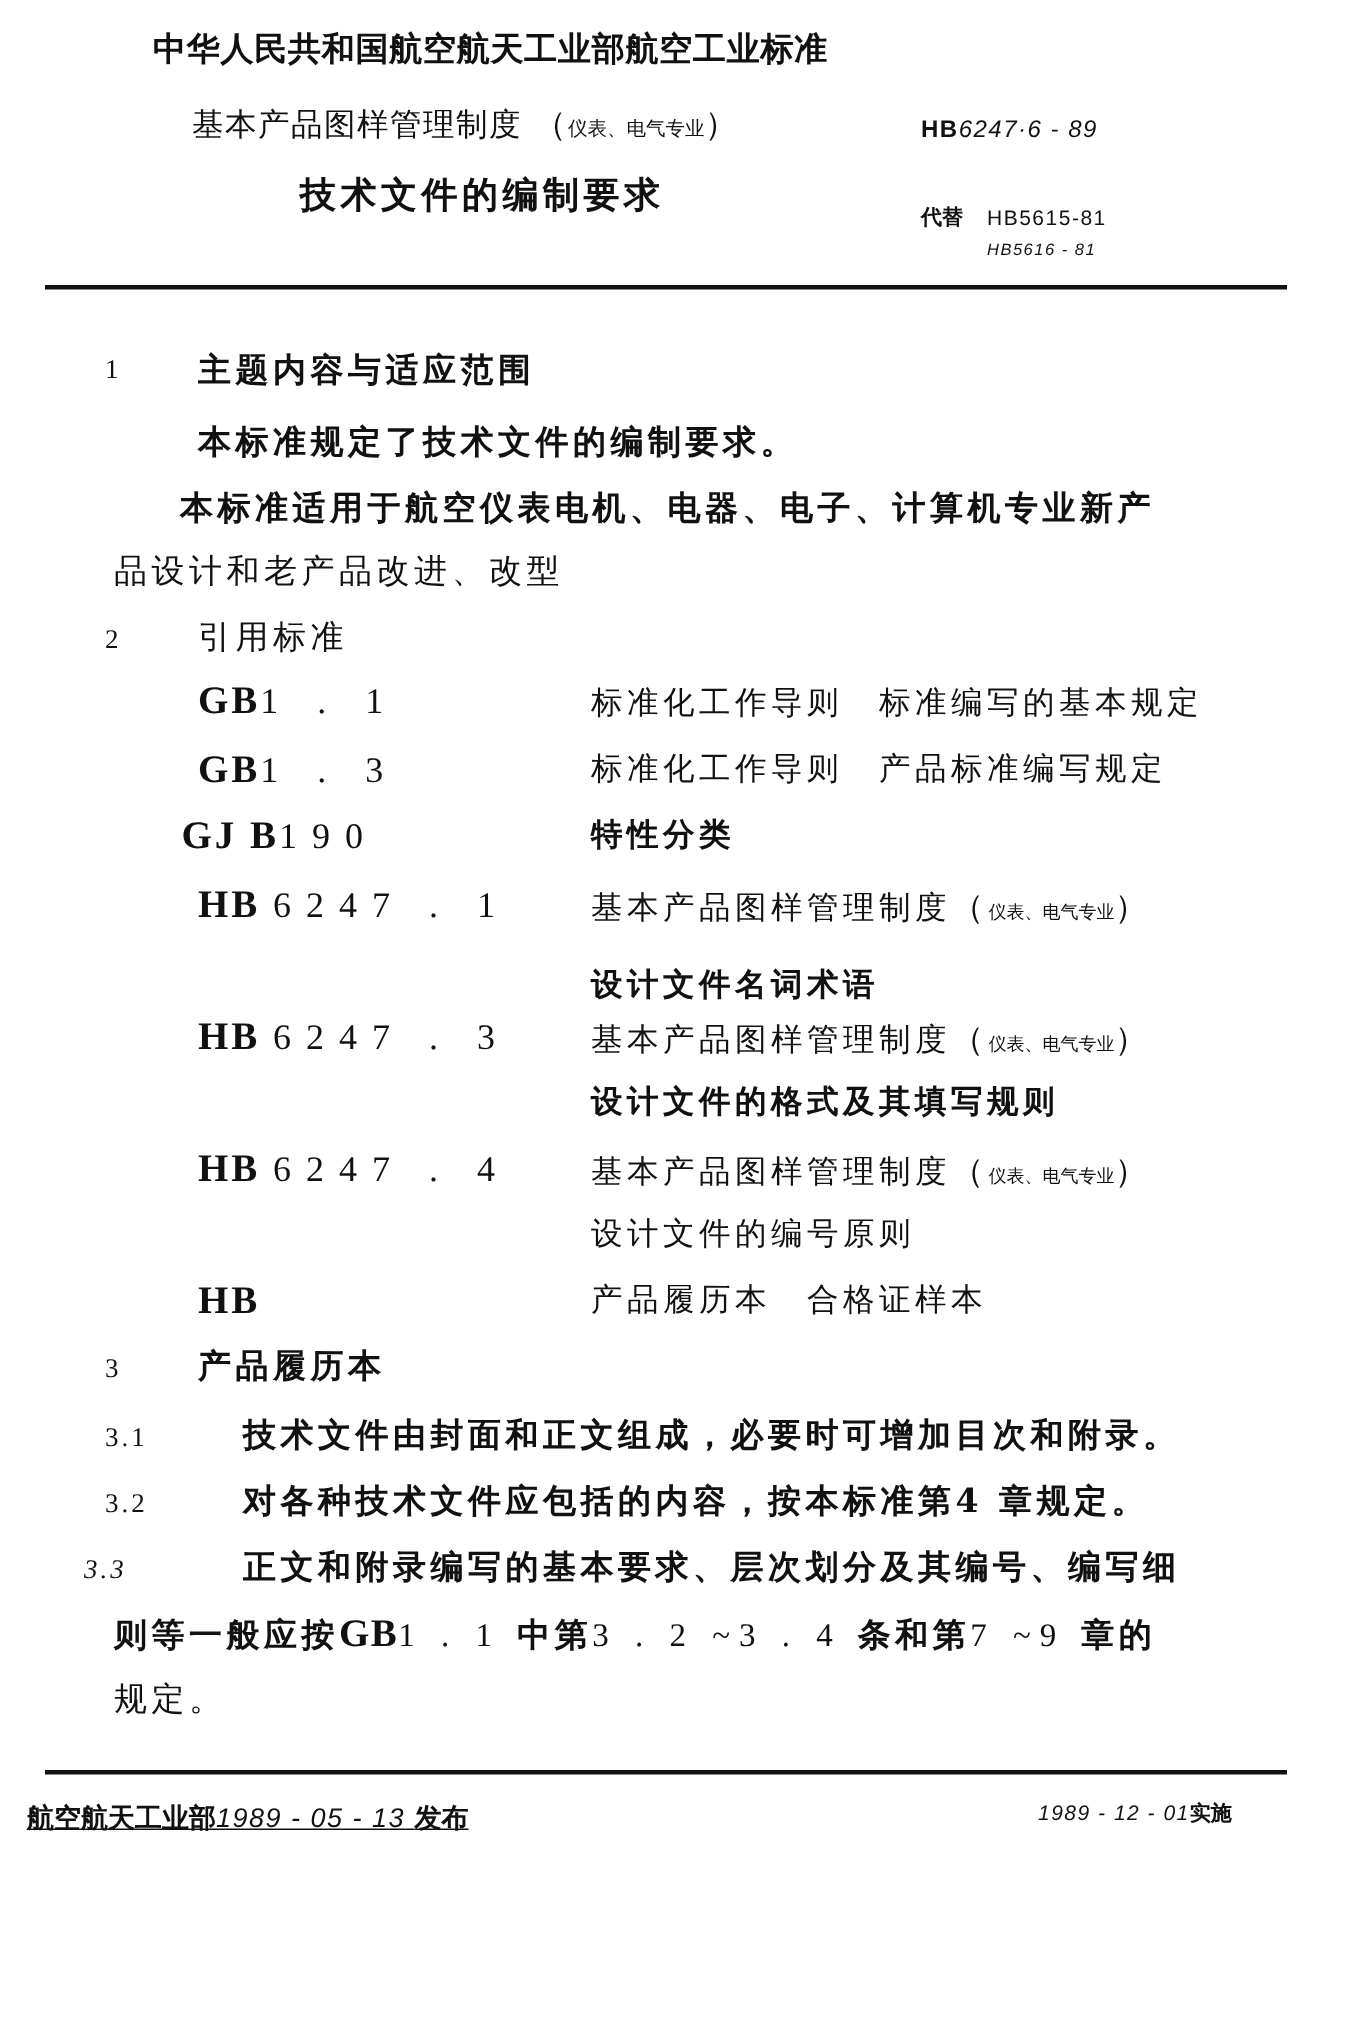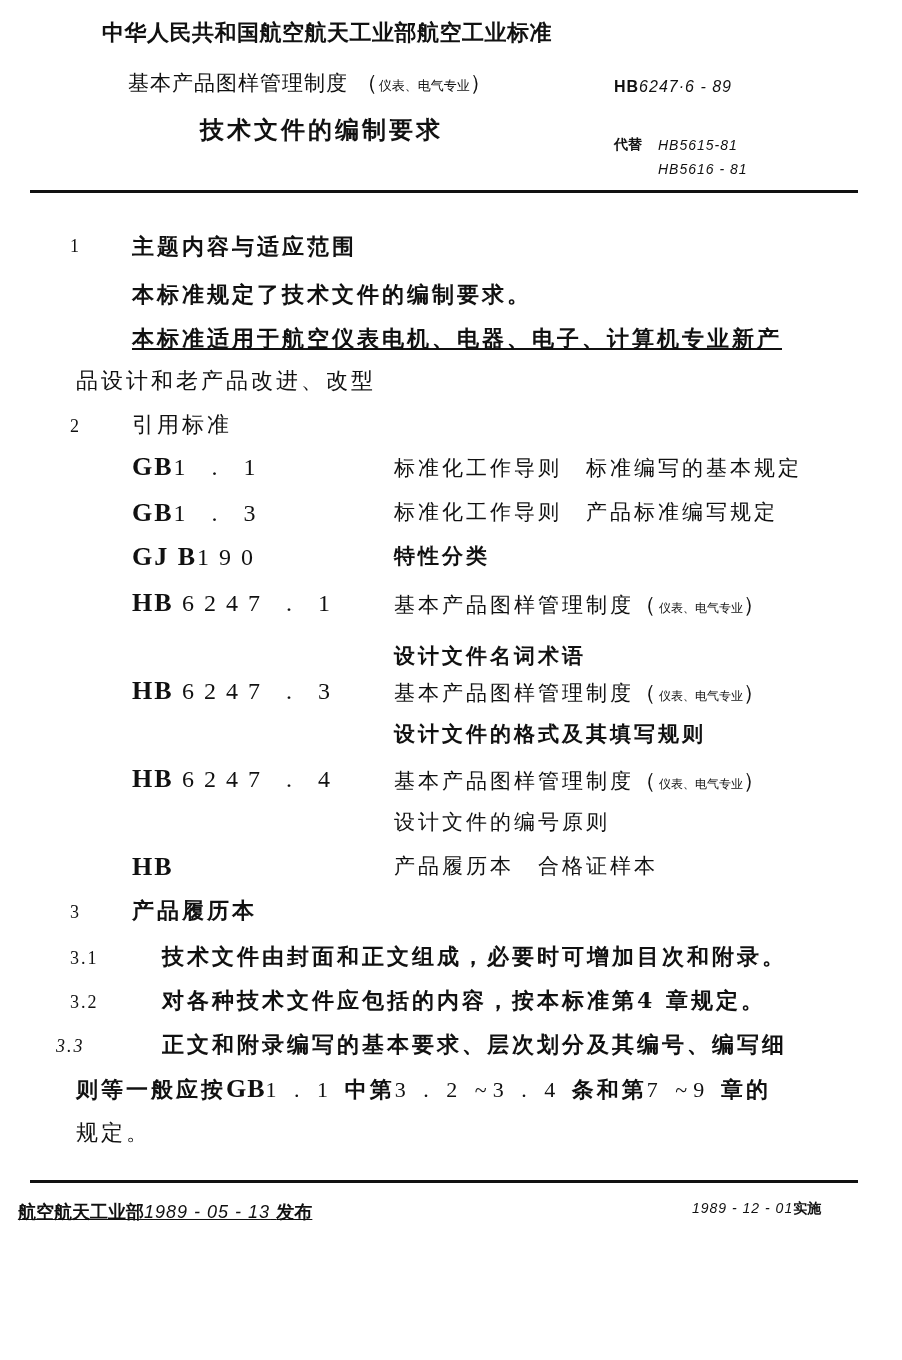--- a/index.html
+++ b/index.html
@@ -41,26 +41,26 @@
     }
     .std-code .hb { font-style: normal; font-weight: bold; }
     .replaces-label {
       left: 614px; top: 136px;
       font-family: "DejaVu Sans", sans-serif;
       font-size: 14px; font-weight: bold;
     }
     .replaces-1 {
       left: 658px; top: 137px;
       font-family: "Liberation Sans", sans-serif;
-      font-size: 14px; font-style: italic; letter-spacing: 1px;
+      font-size: 14px; letter-spacing: 1px;
     }
     .replaces-2 {
       left: 658px; top: 161px;
       font-family: "Liberation Sans", sans-serif;
-      font-size: 14px; font-style: italic; letter-spacing: 1px;
+      font-size: 11px; font-style: italic; letter-spacing: 1px;
     }
     .rule {
       position: absolute; left: 30px; width: 828px; height: 3px; background: #111;
     }
     .rule.top { top: 190px; }
     .rule.bottom { top: 1180px; }
 
     
     .body-text {
       font-family: "DejaVu Serif", "Liberation Serif", serif;
@@ -126,37 +126,37 @@
 
 <div class="abs replaces-label">代替</div>
 <div class="abs replaces-1">HB5615-81</div>
 <div class="abs replaces-2">HB5616 - 81</div>
 
 <div class="rule top"></div>
 
 <div class="abs sec-num" style="left:70px; top:236px;">1</div>
 <div class="abs body-text sec-heading" style="left:132px; top:232px;">主题内容与适应范围</div>
 <div class="abs body-text bold" style="left:132px; top:280px;">本标准规定了技术文件的编制要求。</div>
-<div class="abs body-text bold" style="left:132px; top:324px;text-decoration:underline;">本标准适用于航空仪表电机、电器、电子、计算机专业新产</div>
+<div class="abs body-text bold" style="left:120px; top:324px;">本标准适用于航空仪表电机、电器、电子、计算机专业新产</div>
 <div class="abs body-text" style="left:76px; top:366px;">品设计和老产品改进、改型</div>
 
 <div class="abs sec-num" style="left:70px; top:416px;">2</div>
 <div class="abs body-text" style="left:132px; top:410px;">引用标准</div>
 
 <div class="abs ref-code" style="left:132px; top:452px;">
   <span>GB</span><span class="num">1 . 1</span>
 </div>
 <div class="abs ref-title" style="left:394px; top:454px;">标准化工作导则　标准编写的基本规定</div>
 
 <div class="abs ref-code" style="left:132px; top:498px;">
   <span>GB</span><span class="num">1 . 3</span>
 </div>
 <div class="abs ref-title" style="left:394px; top:498px;">标准化工作导则　产品标准编写规定</div>
 
-<div class="abs ref-code" style="left:132px; top:542px;">
+<div class="abs ref-code" style="left:121px; top:542px;">
   <span>GJ B</span><span class="num">190</span>
 </div>
 <div class="abs ref-title bold" style="left:394px; top:542px;">特性分类</div>
 
 <div class="abs ref-code" style="left:132px; top:588px;">
   <span>HB</span> <span class="num">6247 . 1</span>
 </div>
 <div class="abs ref-title" style="left:394px; top:590px;">
   <span>基本产品图样管理制度</span><span class="paren">（</span><span class="sub">仪表、电气专业</span><span class="paren">）</span>
 </div>

